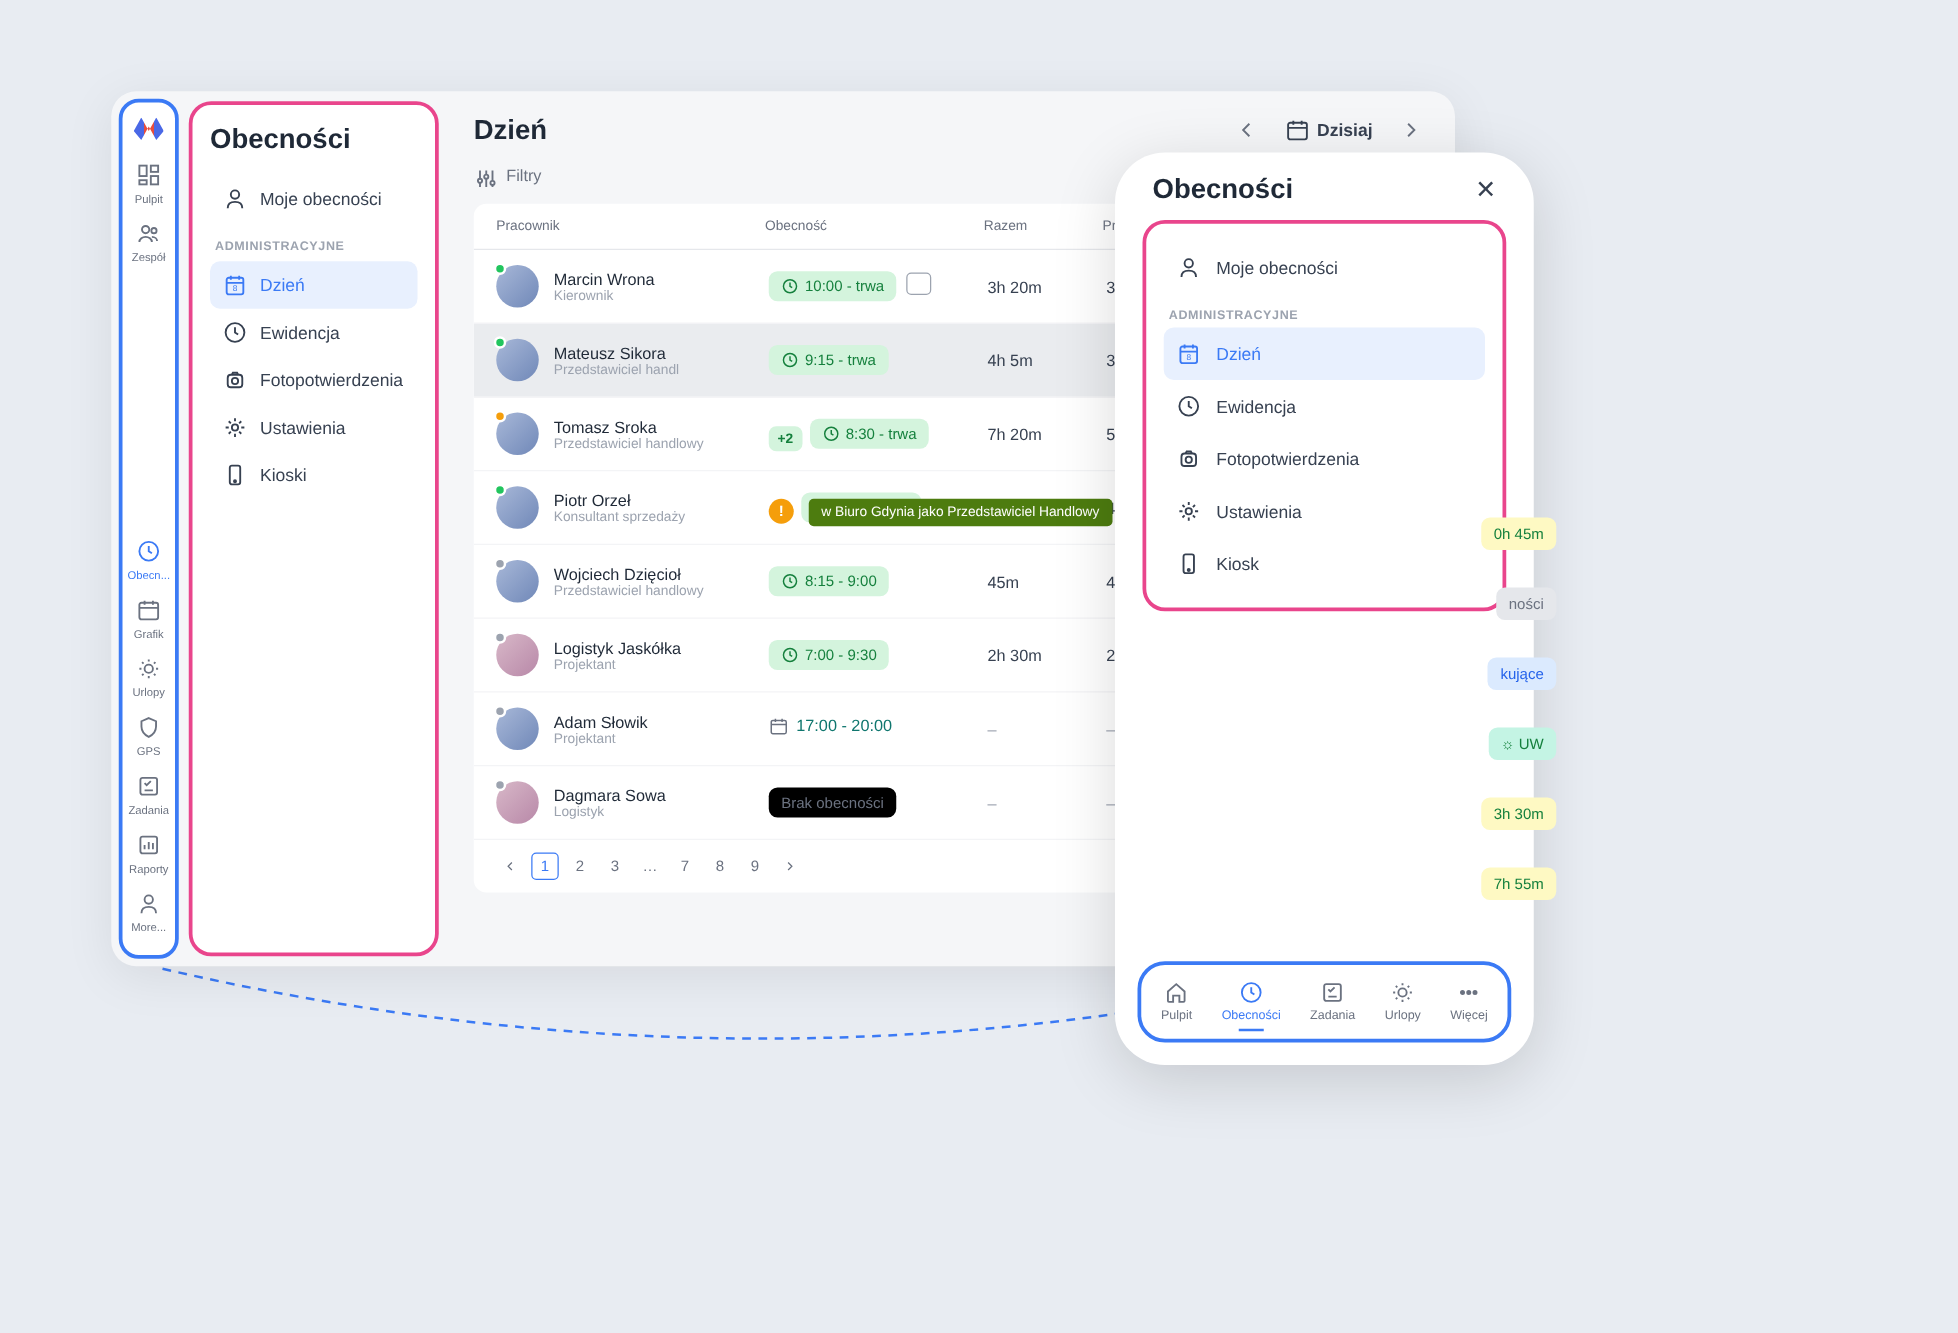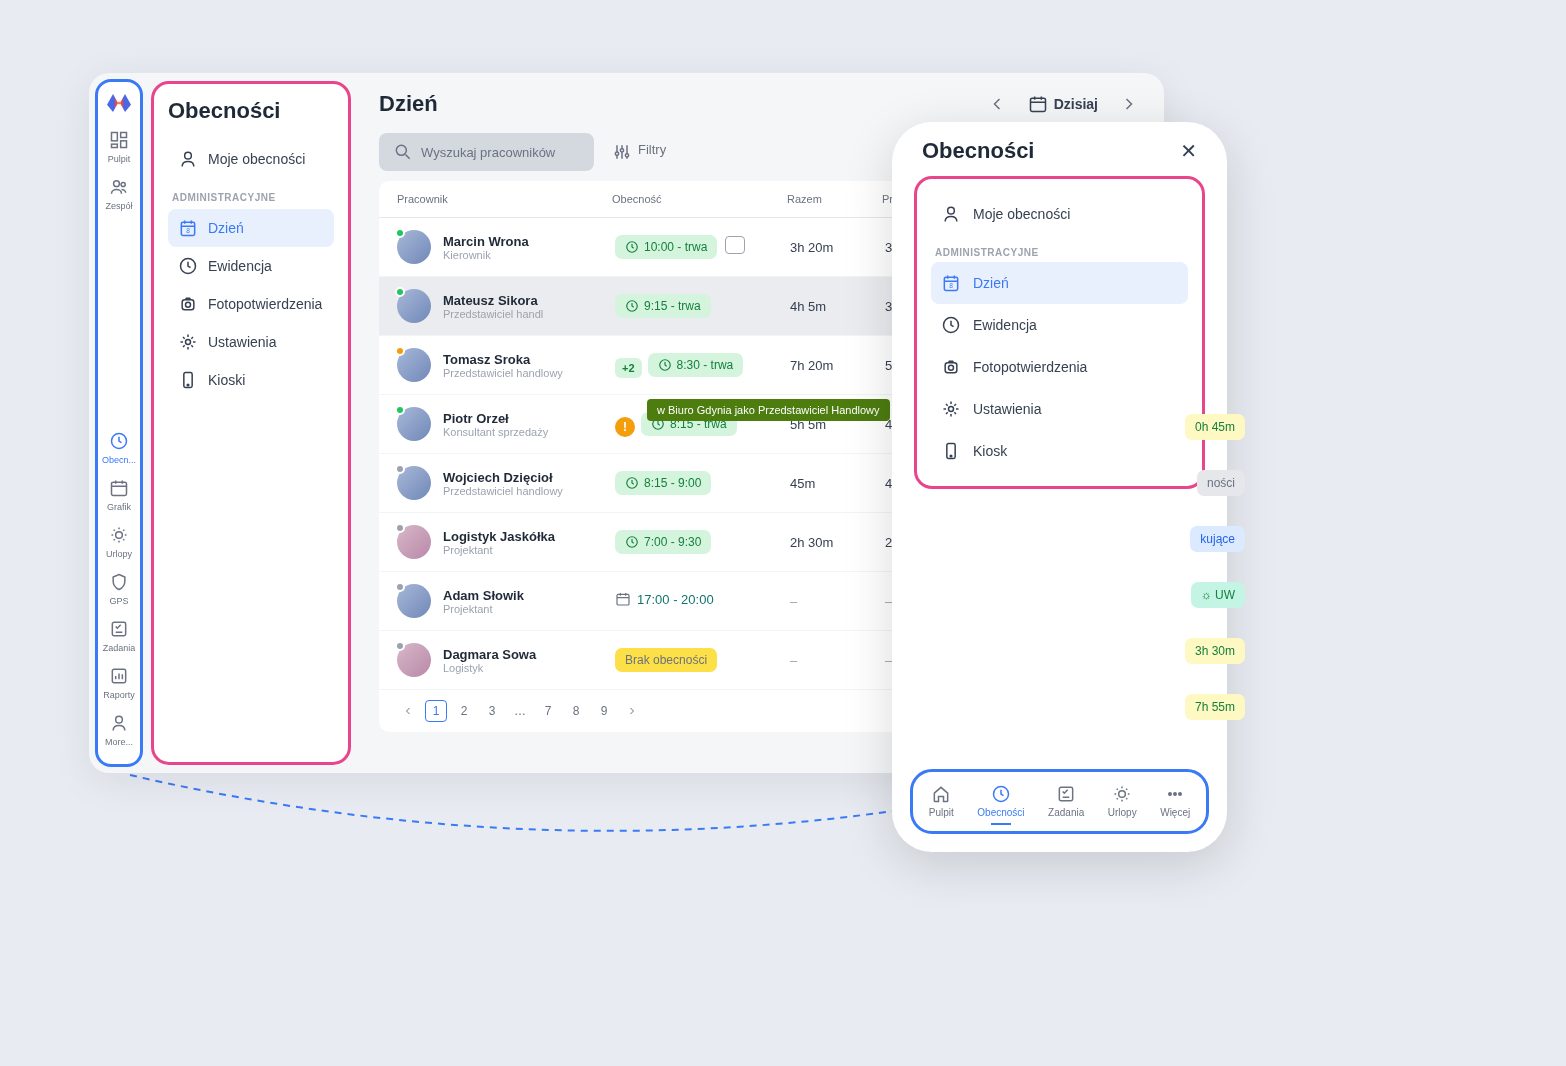--- a/index.html
+++ b/index.html
@@ -33,25 +33,25 @@
 .col-work{width:60px}
 .row{display:flex;align-items:center;padding:12px 18px;border-bottom:1px solid #f3f4f6;position:relative}
 .row.hover{background:#eaecef}
 .avatar{width:34px;height:34px;border-radius:50%;background:linear-gradient(135deg,#a8b8d8,#7088b8);margin-right:12px;position:relative;flex-shrink:0}
 .avatar.f{background:linear-gradient(135deg,#d8b8c8,#b888a8)}
 .status{position:absolute;top:-2px;left:-2px;width:10px;height:10px;border-radius:50%;border:2px solid #fff}
 .st-green{background:#22c55e}
 .st-orange{background:#f59e0b}
 .st-gray{background:#9ca3af}
 .emp-info{width:172px}
-.emp-name{font-size:13px;font-weight:700;color:#1f2937}
+.emp-name{font-size:13px;font-weight:400;color:#1f2937}
 .emp-role{font-size:11px;color:#9ca3af}
 .badge{display:inline-flex;align-items:center;gap:5px;padding:5px 10px;border-radius:7px;font-size:12px;font-weight:500}
 .badge-green{background:#d4f4dd;color:#15803d}
-.badge-gray{background:#fde047;color:#6b7280}
+.badge-gray{background:#000000;color:#6b7280}
 .pill-plus{background:#d4f4dd;color:#15803d;padding:4px 7px;border-radius:6px;font-size:11px;font-weight:600;margin-right:6px}
 .alert-icon{width:20px;height:20px;background:#f59e0b;border-radius:50%;display:inline-flex;align-items:center;justify-content:center;color:#fff;font-size:12px;font-weight:700;margin-right:6px}
 .bubble{display:inline-flex;width:20px;height:18px;border:1.5px solid #9ca3af;border-radius:4px;margin-left:8px;position:relative}
 .dashv{font-size:13px;color:#9ca3af}
 .cell-total{width:95px;font-size:13px;color:#374151}
 .cell-work{width:60px;font-size:13px;color:#374151}
 .tooltip{position:absolute;left:558px;top:326px;background:#4d7c0f;color:#fff;font-size:11px;padding:5px 10px;border-radius:4px;z-index:10}
 .pagination{display:flex;align-items:center;padding:10px 18px;gap:6px;font-size:12px;color:#6b7280}
 .page-btn{width:22px;height:22px;display:flex;align-items:center;justify-content:center;border-radius:4px;cursor:pointer}
 .page-btn.active{border:1px solid #3b7af5;color:#3b7af5}
@@ -248,27 +248,20 @@
           </svg>
         <span>Dzisiaj</span>
       </div>
       <div class="nav-arr">
           <svg class="ico" viewBox="0 0 24 24">
             <path d="M9 6l6 6-6 6"></path>
           </svg>
         </div>
     </div>
     <div class="search-row">
-      <div class="search">
-        <svg class="ico" viewBox="0 0 24 24">
-            <circle cx="10" cy="10" r="6"></circle>
-            <path d="M15 15l5 5"></path>
-          </svg>
-        <span>Wyszukaj pracowników</span>
-      </div>
       <div class="filters">
         <svg class="ico" viewBox="0 0 24 24">
             <path d="M6 4v8M6 16v4M12 4v4M12 12v8M18 4v10M18 18v2"></path>
             <circle cx="6" cy="14" r="2"></circle>
             <circle cx="12" cy="10" r="2"></circle>
             <circle cx="18" cy="16" r="2"></circle>
           </svg>
         <span>Filtry</span>
       </div>
     </div>

